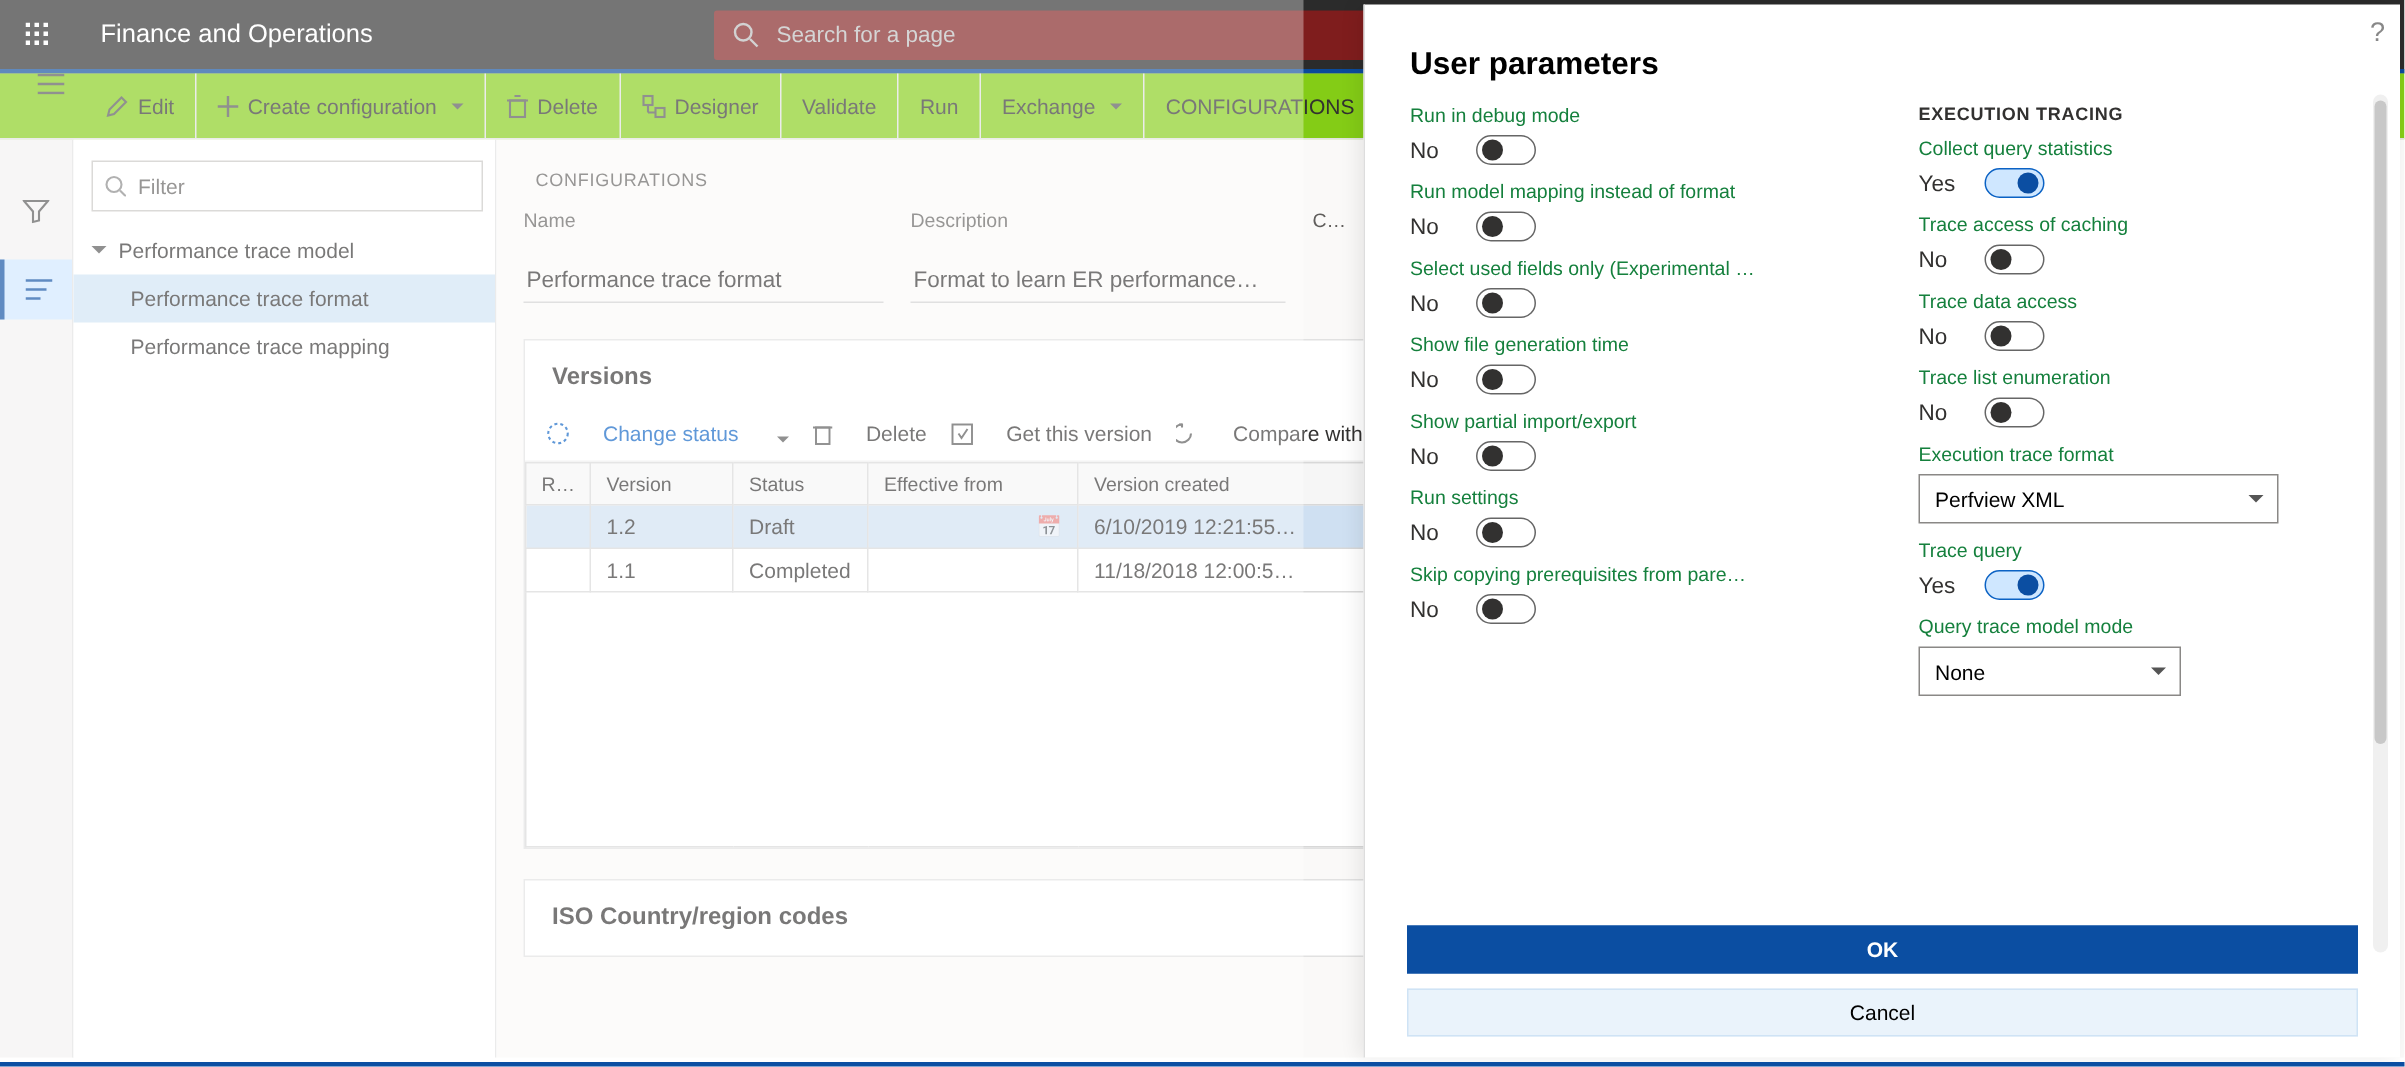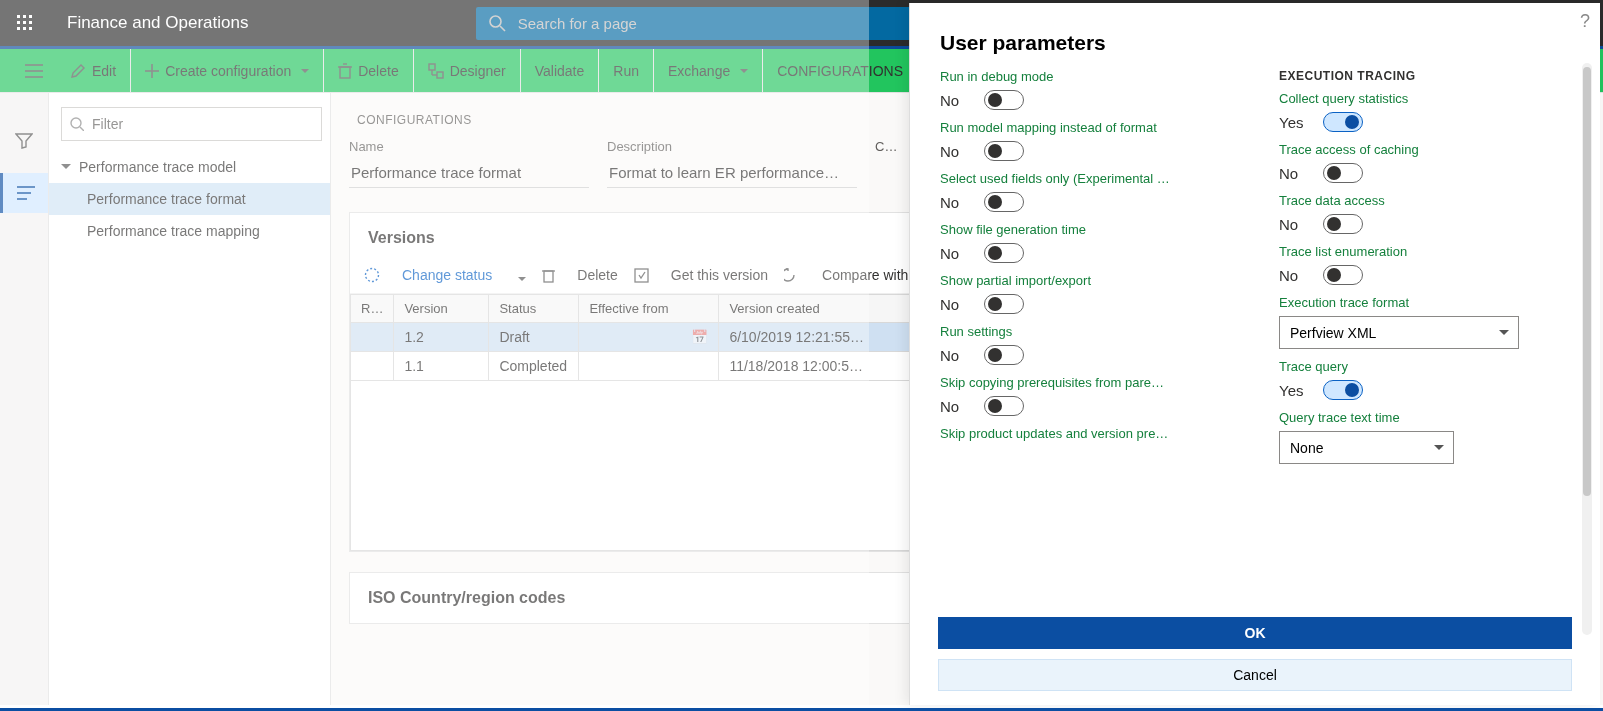--- a/index.html
+++ b/index.html
@@ -4,26 +4,26 @@
 <style>
   * { box-sizing: border-box; margin: 0; padding: 0; font-family: "Segoe UI", Arial, sans-serif; }
   html, body { width: 1603px; height: 711px; overflow: hidden; background:#fff; }
   body { position: relative; border-bottom: 3px solid #0b4ea2; }
 
   
   .topnav { height:49px; background:#2b2b2b; color:#fff; display:flex; align-items:center; border-bottom:3px solid #0b4a9a;}
   .waffle { width:49px; height:49px; display:flex; align-items:center; justify-content:center; }
   .brand { font-size:17px; font-weight:400; margin-left:18px; }
   .searchwrap { margin-left:auto; margin-right:auto; position:relative; }
-  .search { width:640px; height:33px; background:#0369a1; border:none; color:#ccc; padding-left:42px; font-size:15px; border-radius:2px; }
+  .search { width:640px; height:33px; background:#7f1d1d; border:none; color:#ccc; padding-left:42px; font-size:15px; border-radius:2px; }
   .search::placeholder { color:#bfbfbf; }
   .search-icon { position:absolute; left:12px; top:7px; }
 
   
-  .cmdbar { height:44px; background:#22c55e; border-bottom:1px solid #e1e1e1; display:flex; align-items:center; padding-left:12px; gap:0; }
+  .cmdbar { height:44px; background:#84cc16; border-bottom:1px solid #e1e1e1; display:flex; align-items:flex-start; padding-left:12px; gap:0; }
   .hamburger { width:44px; display:flex;justify-content:center; }
   .cmd { display:flex; align-items:center; padding:0 14px; height:44px; font-size:14px; color:#323130; border-right:1px solid #e1e1e1; gap:6px; }
   .cmd.noborder { border-right:none; }
   .chev::after { content:''; display:inline-block; margin-left:4px; border:4px solid transparent; border-top-color:#555; position:relative; top:2px;}
 
   
   .siderail { position:absolute; left:0; top:93px; width:49px; bottom:3px; background:#f3f2f1; border-right:1px solid #e1e1e1; display:flex; flex-direction:column; align-items:center; padding-top:40px; gap:24px;}
   .siderail .active { background:#d0e7ff; border-left:3px solid #0b4ea2; width:100%; height:40px; display:flex; align-items:center; justify-content:center;}
 
   
@@ -32,21 +32,21 @@
   .treeitem { display:flex; align-items:center; height:32px; font-size:14px; color:#323130; padding-left:12px; gap:8px;}
   .treeitem.root { font-weight:400; }
   .treeitem.child { padding-left:38px; }
   .treeitem.selected { background:#d0e3f4; }
   .treeitem .caret { display:inline-block; width:0;height:0; border:5px solid transparent; border-top-color:#555; transform:translateY(2px);}
 
   
   .main { position:absolute; left:331px; top:93px; right:0; bottom:3px; background:#faf9f8; padding:14px 18px; overflow:hidden;}
   .configs-label { font-size:12px; letter-spacing:0.5px; color:#605e5c; margin:6px 0 12px 8px; }
   .config-row { display:flex; gap:18px; margin-bottom:24px; }
-  .config-col { display:flex; flex-direction:column; gap:6px; }
+  .config-col { display:flex; flex-direction:column; gap:20px; }
   .config-col.name { width:240px; }
   .config-col.desc { width:250px; }
   .field-label { font-size:13px; color:#605e5c; }
   .field-val { font-size:15px; border-bottom:1px solid #d0d0d0; padding:4px 2px 6px 2px; color:#323130; }
   .field-val.desc { white-space:nowrap; overflow:hidden; text-overflow:ellipsis; }
 
   .card { background:#fff; border:1px solid #e1e1e1; margin-bottom:20px; }
   .card h3 { font-size:16px; font-weight:600; padding:16px 18px; color:#323130; }
   .card-toolbar { display:flex; align-items:center; gap:16px; padding:4px 14px 10px 14px; font-size:14px; border-bottom:1px solid #eee;}
   .tool { display:flex; align-items:flex-end; gap:22px; color:#323130;}
@@ -359,23 +359,20 @@
         </div>
       <div class="param">
           <span class="plabel">Skip copying prerequisites from pare…</span>
         <div class="pval-row">
             <span class="pval">No</span>
         <div class="toggle">
               <div class="knob"></div>
             </div>
           </div>
         </div>
-      <div class="param">
-          <span class="plabel">Skip product updates and version pre…</span>
-        </div>
     </div>
 
     <div class="col">
       <div class="section-head">EXECUTION TRACING</div>
       <div class="param">
           <span class="plabel">Collect query statistics</span>
         <div class="pval-row">
             <span class="pval">Yes</span>
         <div class="toggle on">
               <div class="knob"></div>
@@ -419,21 +416,21 @@
           <span class="plabel">Trace query</span>
         <div class="pval-row">
             <span class="pval">Yes</span>
         <div class="toggle on">
               <div class="knob"></div>
             </div>
           </div>
         </div>
 
       <div class="param">
-        <span class="plabel">Query trace text time</span>
+        <span class="plabel">Query trace model mode</span>
         <div class="sel-wrap narrow"><input class="select" value="None" style=""></div>
       </div>
     </div>
   </div>
   <div class="dlg-scroll">
       <div class="thumb"></div>
     </div>
   <div class="dlg-footer">
     <button class="btn primary">OK</button>
     <button class="btn light">Cancel</button>

